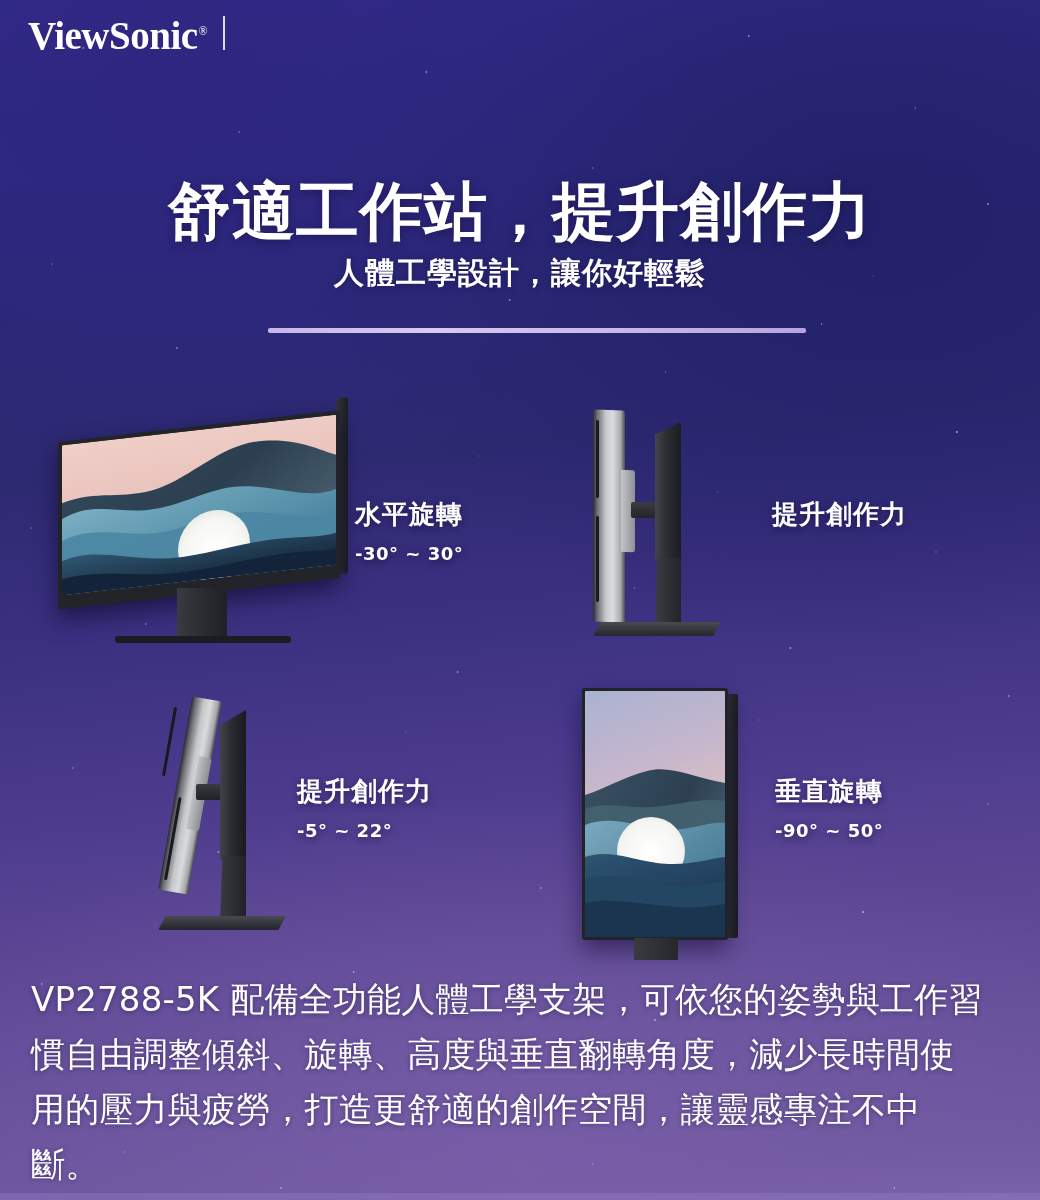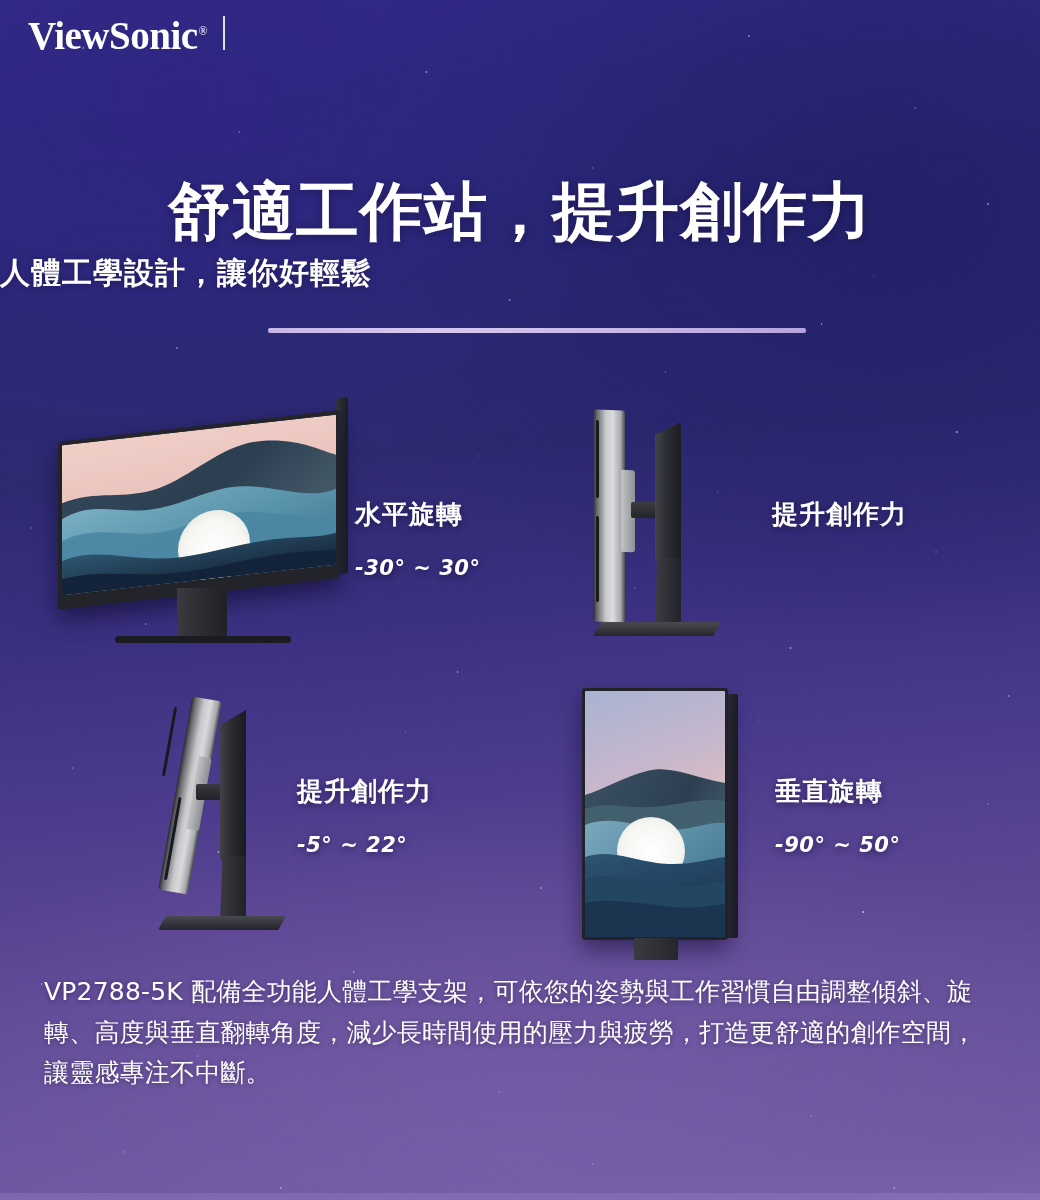--- a/index.html
+++ b/index.html
@@ -140,20 +140,21 @@
     font-weight:700;
     font-size:63px; line-height:1.08;
     color:#ffffff;
     letter-spacing:1px;
     text-shadow:0 2px 10px rgba(20,12,60,.55);
     z-index:5;
     margin-top:32px;
   }
   .subheadline {
     position:absolute; left:0; right:0; top:256px;
+    text-align:center;
     font-family:"DejaVu Sans", sans-serif;
     font-weight:700;
     font-size:30px; line-height:1.15;
     color:#ffffff;
     letter-spacing:1px;
     text-shadow:0 1px 6px rgba(20,12,60,.5);
     z-index:5;
   }
   .rule {
     position:absolute; left:268px; top:328px;
@@ -169,25 +170,25 @@
     font-family:"DejaVu Sans", sans-serif;
     color:#ffffff;
     text-shadow:0 2px 7px rgba(18,10,55,.6);
     z-index:6;
   }
   .feat-label .ttl {
     font-weight:700; font-size:26px; line-height:1.25;
     letter-spacing:1px; white-space:nowrap;
   }
   .feat-label .val {
-    font-weight:700; font-size:21px; line-height:1.25;
-    letter-spacing:0.5px; margin-top:24px; white-space:nowrap;font-style:italic;
-  }
-
-  #lbl-swivel { left:355px; top:498px; }
+    font-weight:700; font-size:18px; line-height:1.25;
+    letter-spacing:0.5px; margin-top:12px; white-space:nowrap;
+  }
+
+  #lbl-swivel { left:355px; top:498px;text-align:center; }
   #lbl-height { left:772px; top:498px; }
   #lbl-tilt   { left:297px; top:775px; }
   #lbl-pivot  { left:775px; top:775px; }
 
   
   .mon { position:absolute; z-index:3; }
 
   
   #mon-landscape { left:58px; top:392px; width:300px; height:270px; }
   #mon-landscape .bezel {
@@ -337,25 +338,25 @@
     position:absolute; left:54px; top:250px;
     width:44px; height:22px;
     background:linear-gradient(90deg,#3a3b41,#26272d);
   }
 
   
   .wall { width:100%; height:100%; display:block; border-radius:1px; }
 
   
   .body-copy {
-    position:absolute; left:44px; top:972px;
+    position:absolute; left:31px; top:972px;
     width:952px;
     font-family:"DejaVu Sans", sans-serif;
     font-weight:400;
-    font-size:25px;
+    font-size:34px;
     line-height:1.62;
     color:#ffffff;
     letter-spacing:0.2px;
     text-shadow:0 1px 5px rgba(20,10,55,.45);
     z-index:6;
   }
 </style>
 </head>
 <body>
 

